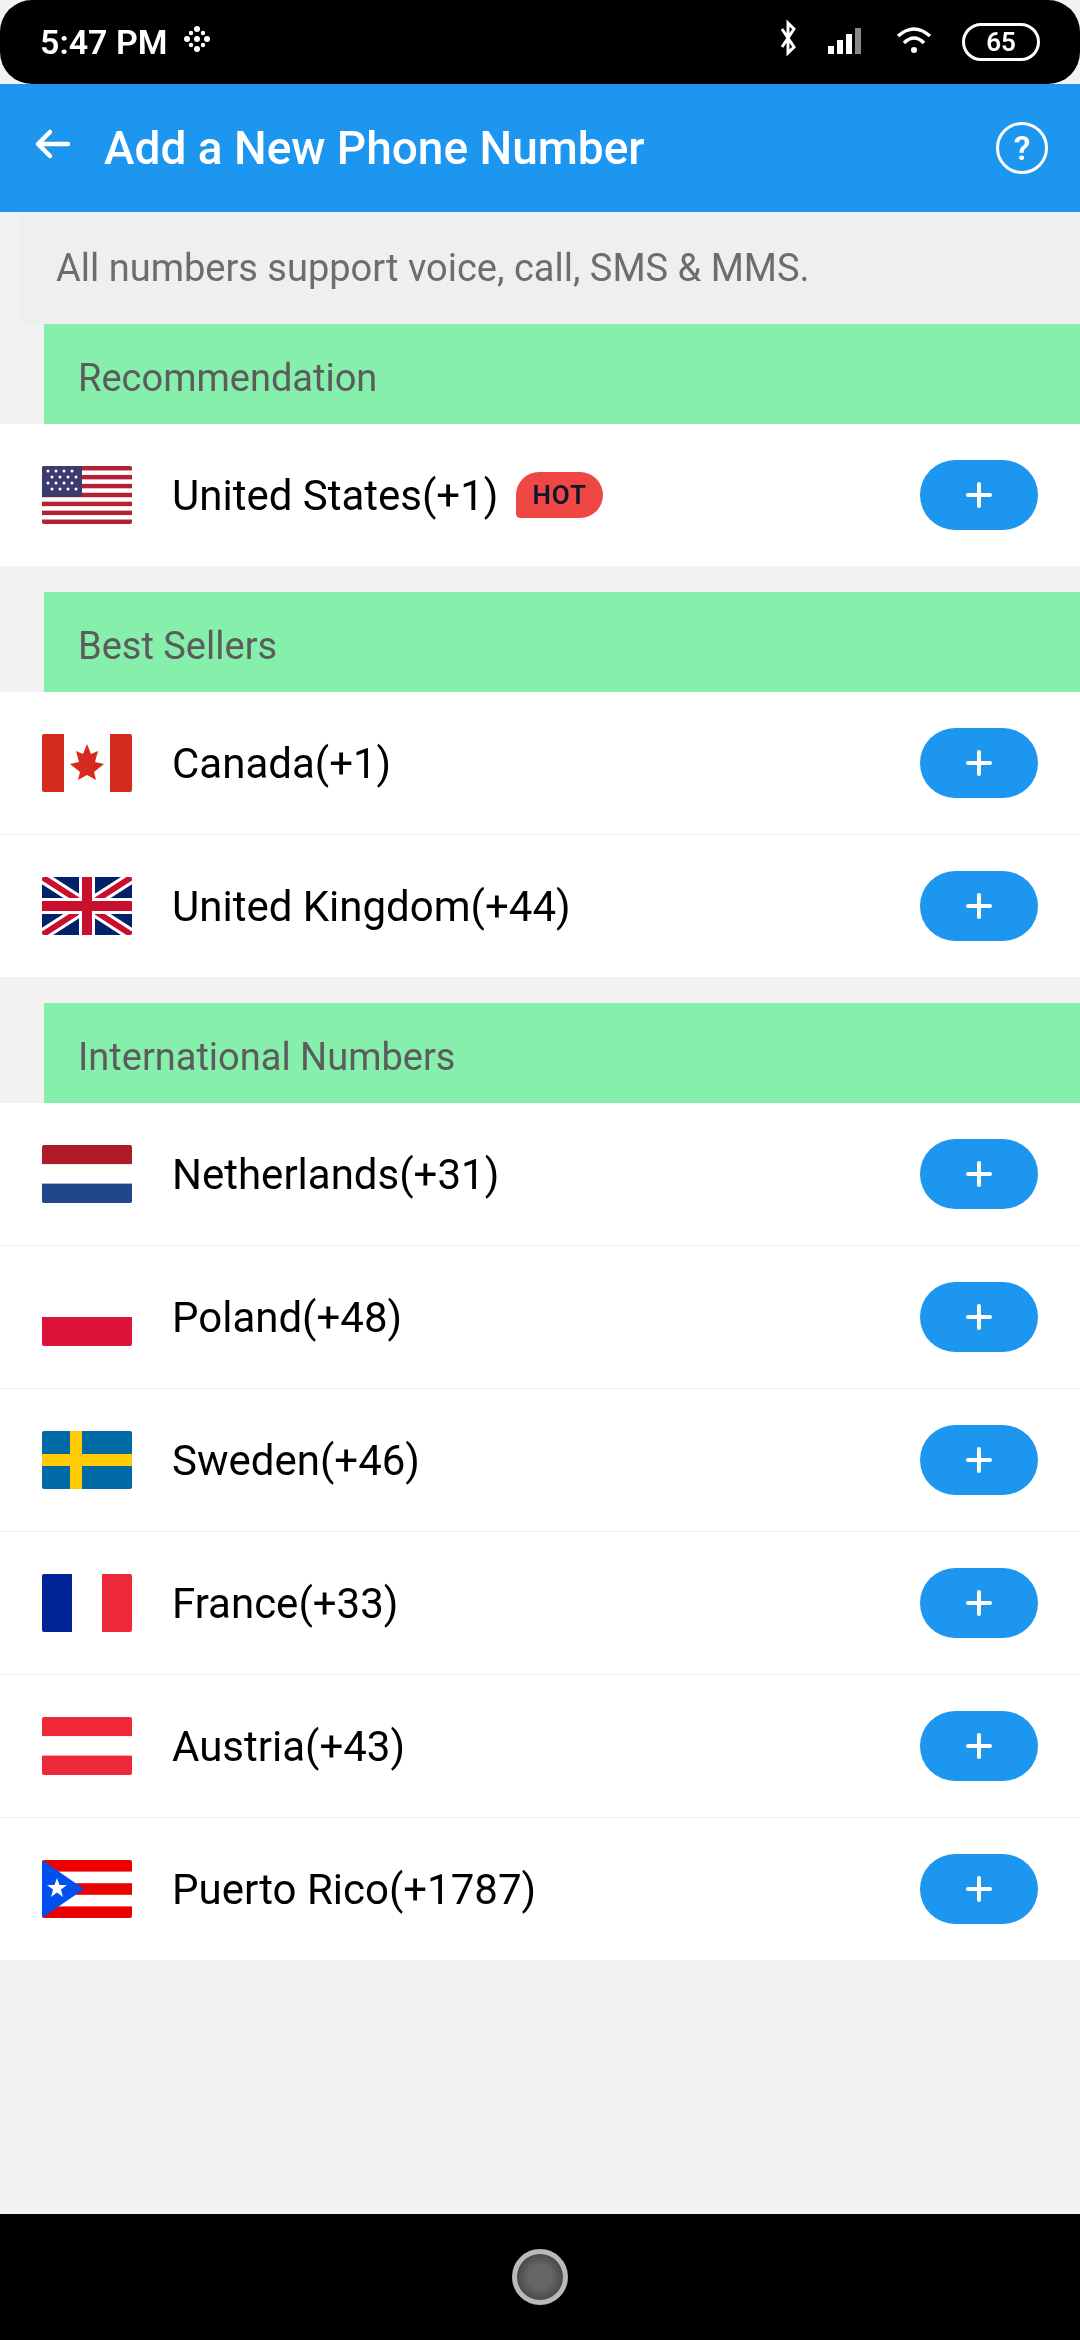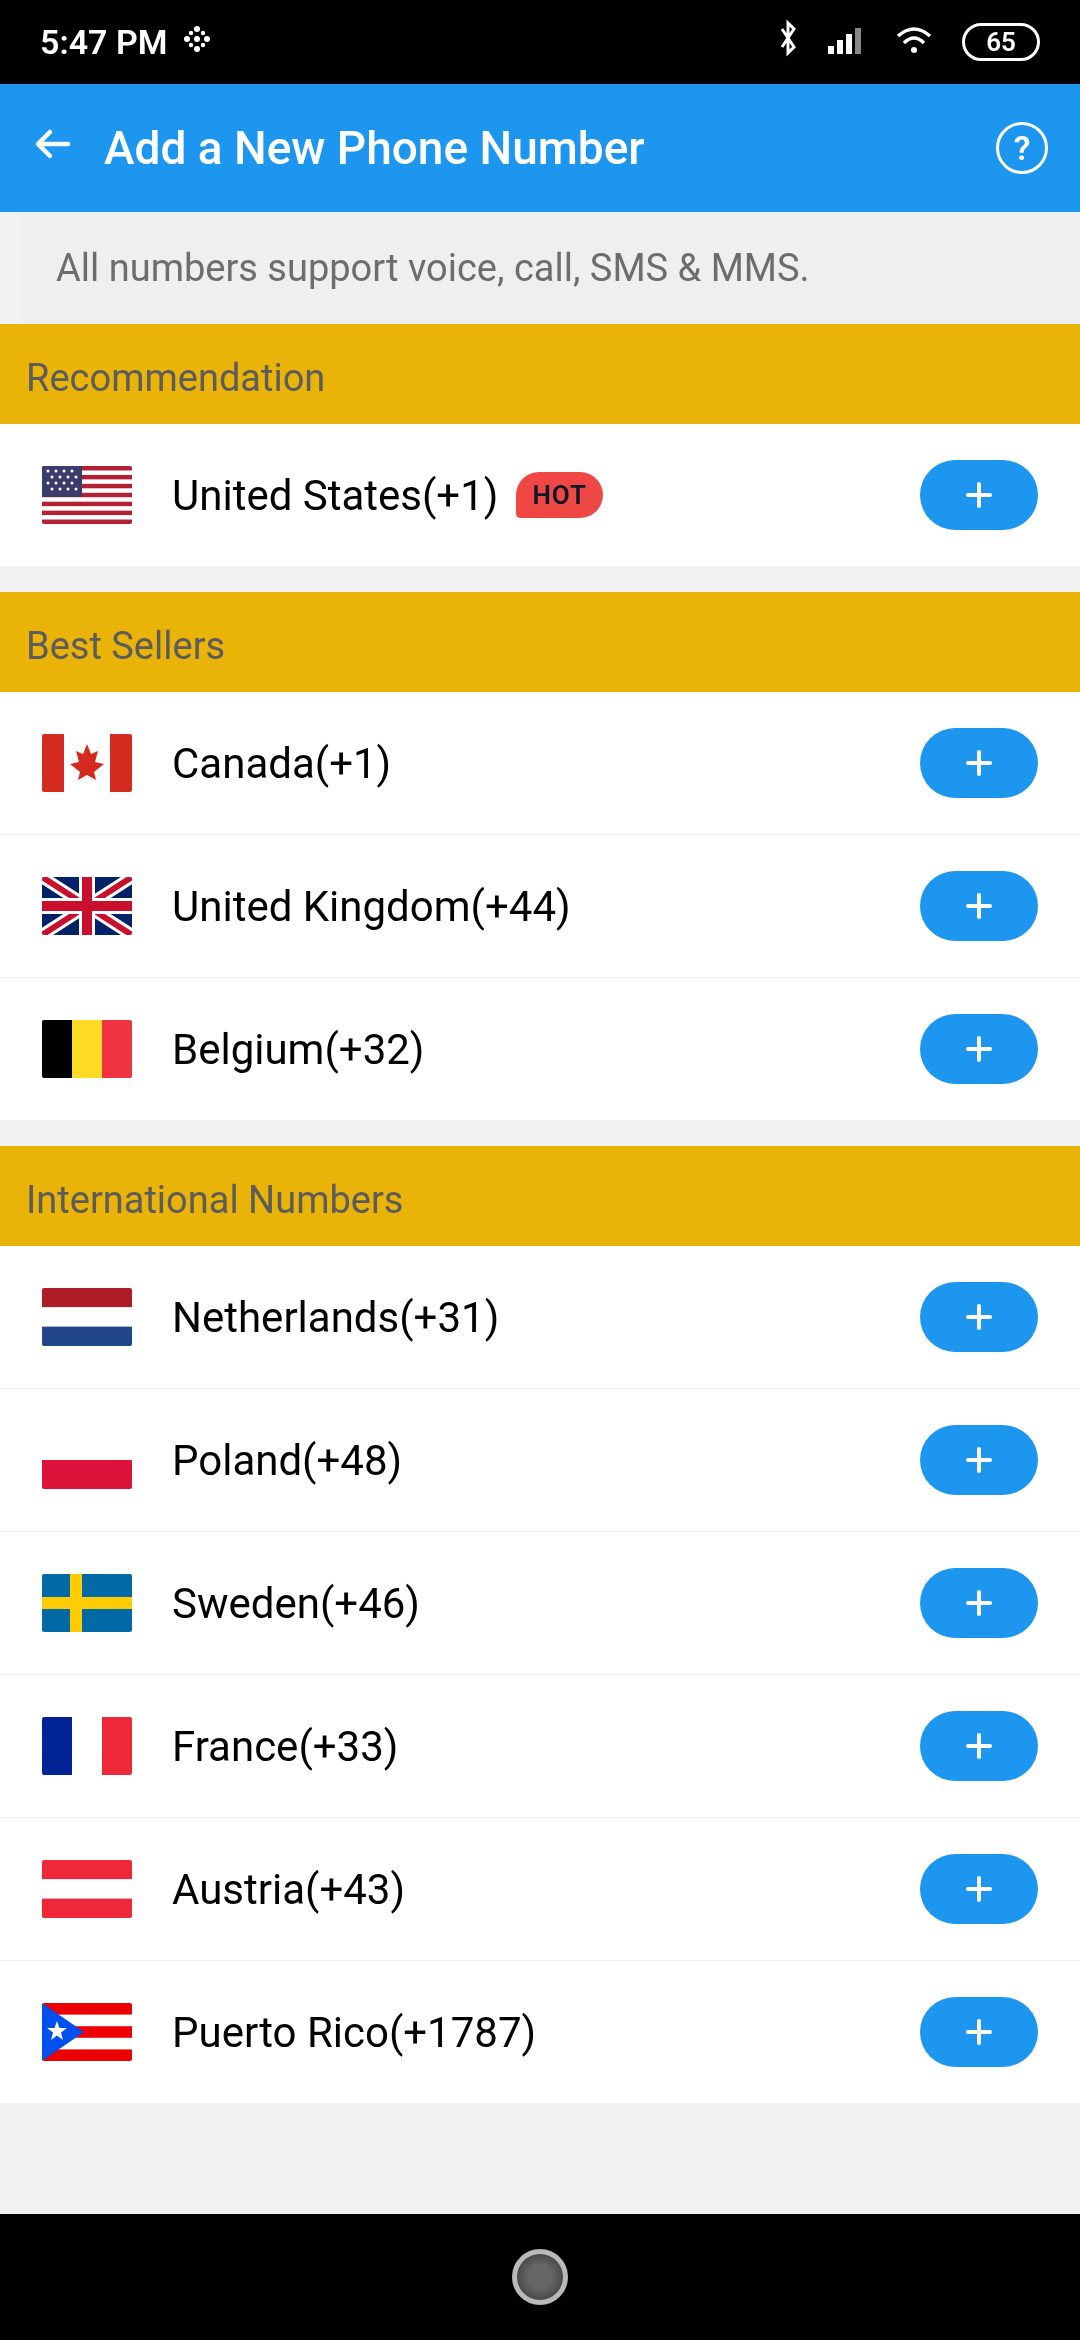--- a/index.html
+++ b/index.html
@@ -18,20 +18,21 @@
     .status-bar {
       height: 84px;
       background: #000;
       color: #fff;
       display: flex;
       align-items: center;
       justify-content: space-between;
       padding: 0 40px;
       font-size: 34px;
       font-weight: 600;
+      border-radius: 32px;
     }
     .status-left { display: flex; align-items: center; gap: 14px; }
     .status-right { display: flex; align-items: center; gap: 28px; }
     .battery-pill {
       border: 3px solid #fff;
       border-radius: 20px;
       width: 78px;
       height: 38px;
       display: flex;
       align-items: center;
@@ -54,24 +55,25 @@
       font-size: 34px; font-weight: 600;
     }
     .info-banner {
       background: #efefef;
       color: #6d6d6d;
       font-size: 38px;
       padding: 34px 36px;
       margin-left: 20px;
     }
     .section-title {
-      background: #eab308;
+      background: #86efac;
       color: #5c5c5c;
       font-size: 38px;
-      padding: 32px 26px 24px;
+      padding: 32px 34px 24px;
+      margin-left: 44px;
     }
     .list { background: #fff; }
     .row {
       display: flex;
       align-items: center;
       padding: 36px 42px;
       border-bottom: 1px solid #efefef;
       text-align: center;
     }
     .row:last-child { border-bottom: none; }
@@ -274,37 +276,20 @@
     </div>
     <div class="row-label">
         <span>United Kingdom(+44)</span>
       </div>
     <div class="add-btn">
         <svg width="30" height="30" viewBox="0 0 30 30" stroke="#fff" stroke-width="4" stroke-linecap="round">
           <path d="M15 4 V26 M4 15 H26"></path>
         </svg>
       </div>
   </div>
-  <div class="row">
-    <div class="flag">
-      <svg viewBox="0 0 90 58">
-          <rect width="30" height="58" fill="#000"></rect>
-          <rect x="30" width="30" height="58" fill="#fdda24"></rect>
-          <rect x="60" width="30" height="58" fill="#ef3340"></rect>
-        </svg>
-    </div>
-    <div class="row-label">
-        <span>Belgium(+32)</span>
-      </div>
-    <div class="add-btn">
-        <svg width="30" height="30" viewBox="0 0 30 30" stroke="#fff" stroke-width="4" stroke-linecap="round">
-          <path d="M15 4 V26 M4 15 H26"></path>
-        </svg>
-      </div>
-  </div>
 </div>
 <div class="gap"></div>
 
 <div class="section-title">International Numbers</div>
 <div class="list">
   <div class="row">
     <div class="flag">
       <svg viewBox="0 0 90 58">
           <rect width="90" height="19.3" fill="#ae1c28"></rect>
           <rect y="19.3" width="90" height="19.3" fill="#fff"></rect>

